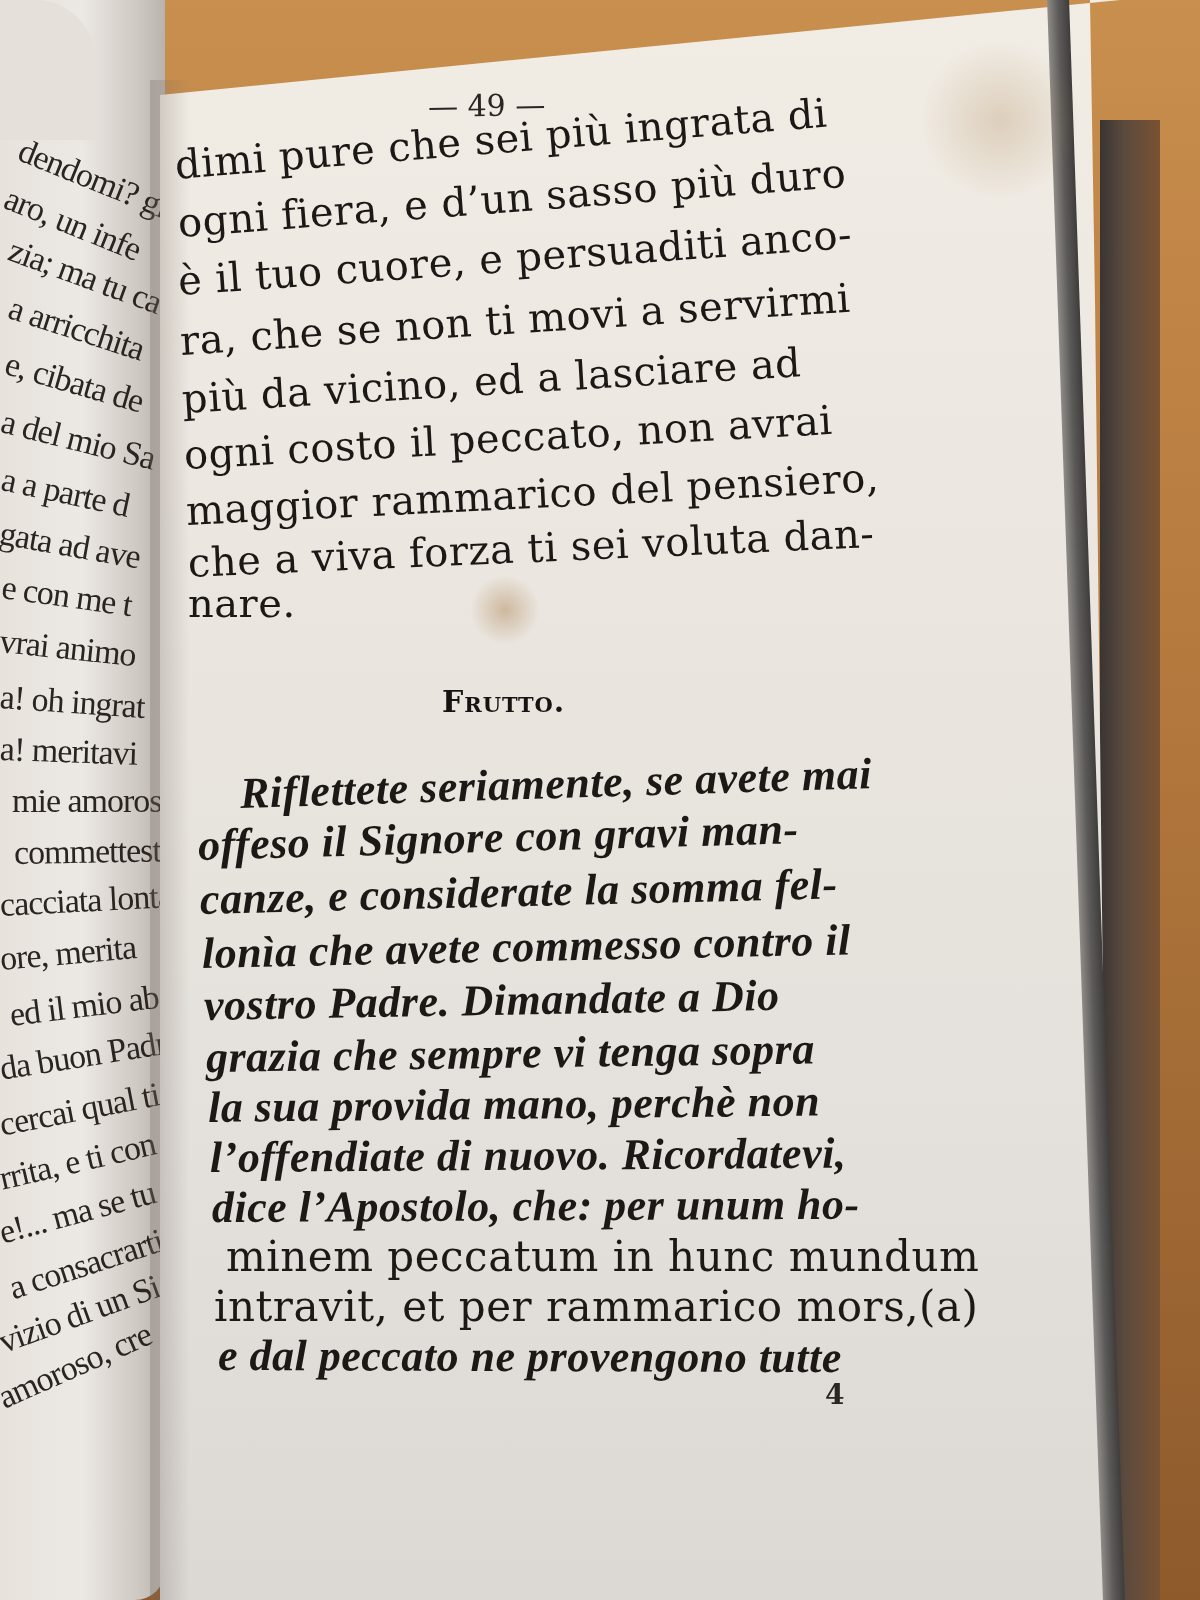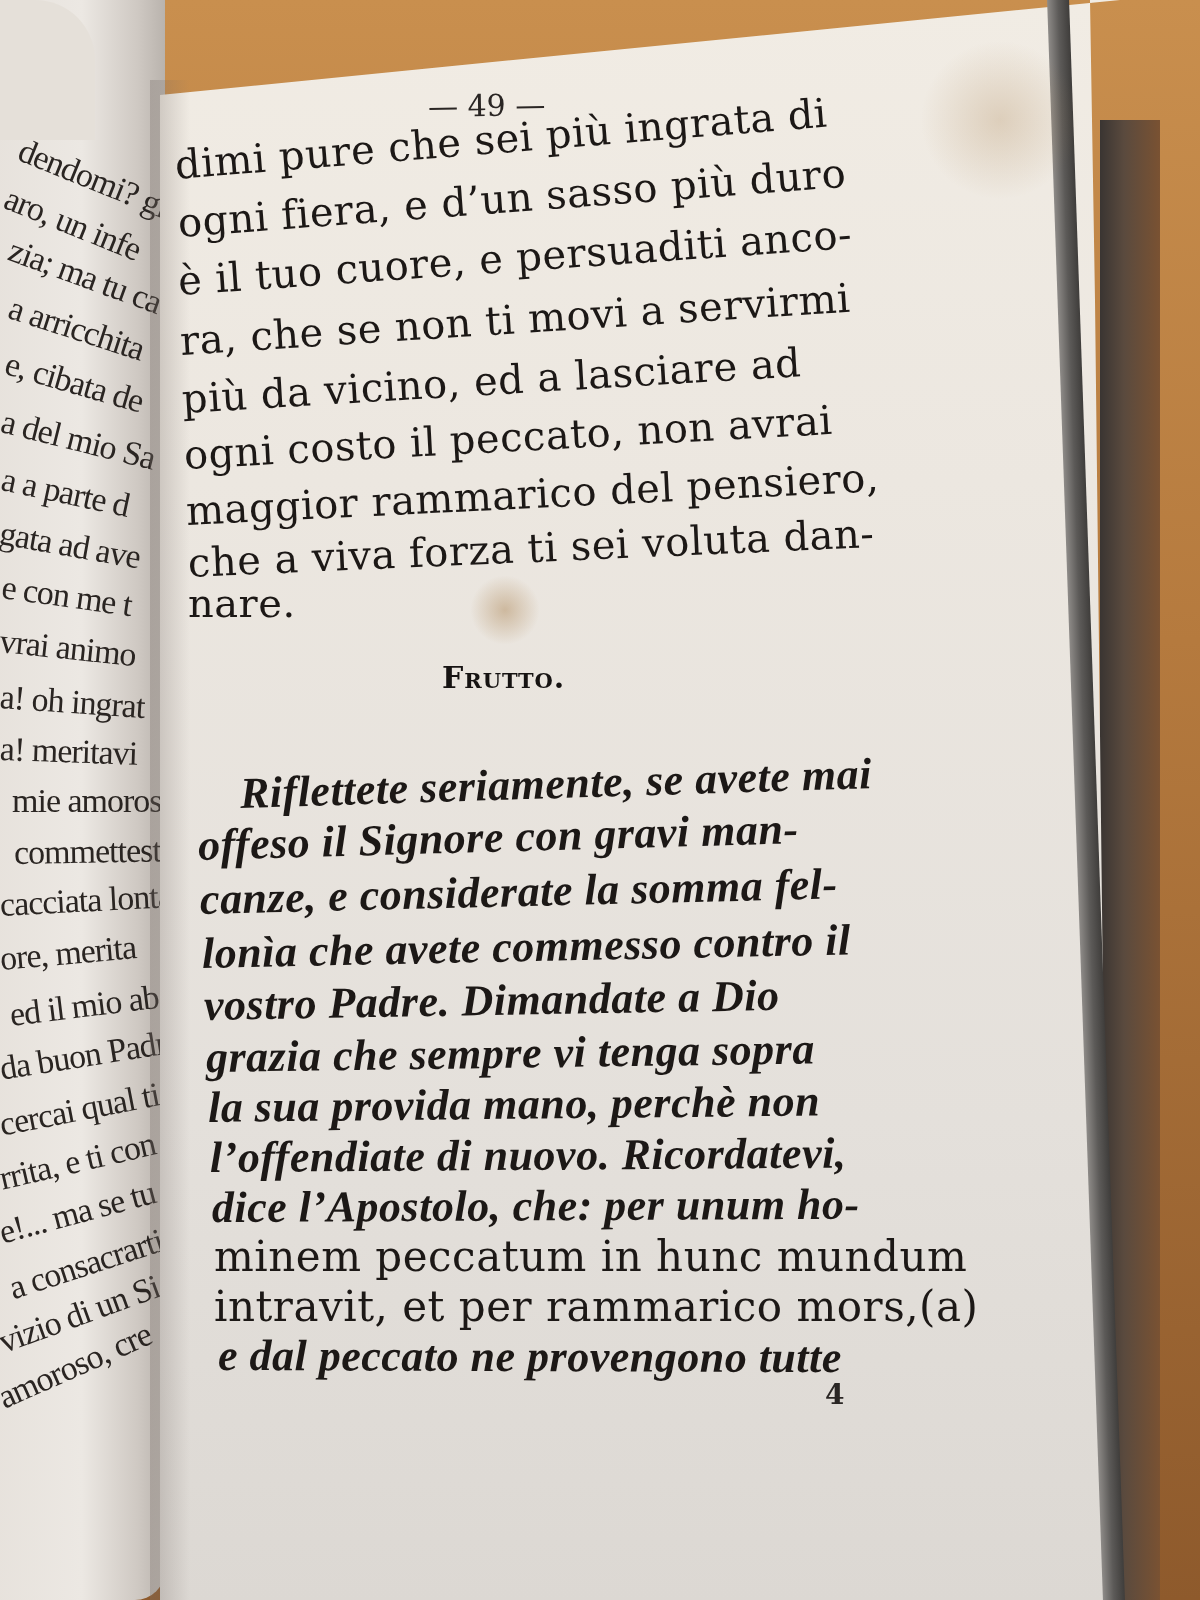--- a/index.html
+++ b/index.html
@@ -58,21 +58,21 @@
     position:absolute; white-space:nowrap; color:#1c1816;
     font-family:"DejaVu Serif", serif; font-size:40px;
     transform-origin:left center; letter-spacing:0.5px;
   }
   .it { font-style:italic; font-family:"Liberation Serif", serif; font-weight:bold; font-size:44px; }
   .header-num {
     position:absolute; left:428px; top:88px; font-size:30px; color:#2a2624;
     font-family:"DejaVu Serif", serif; transform:rotate(-1deg);
   }
   .section-title {
-    position:absolute; left:442px; top:660px; font-size:30px; color:#161312;
+    position:absolute; left:442px; top:684px; font-size:30px; color:#161312;
     font-family:"DejaVu Serif", serif; font-weight:bold; letter-spacing:1px;
     font-variant: small-caps;
   }
   .signature {
     position:absolute; left:825px; top:1378px; font-size:28px; font-weight:bold;
     color:#2a2624; font-family:"DejaVu Serif", serif;
   }
 </style>
 </head>
 <body>
@@ -134,18 +134,18 @@
 
   <div class="line it" style="left:240px;top:768px;transform:rotate(-1.8deg);">Riflettete seriamente, se avete mai</div>
   <div class="line it" style="left:198px;top:820px;transform:rotate(-1.6deg);">offeso il Signore con gravi man-</div>
   <div class="line it" style="left:200px;top:874px;transform:rotate(-1.4deg);">canze, e considerate la somma fel-</div>
   <div class="line it" style="left:202px;top:928px;transform:rotate(-1.2deg);">lonìa che avete commesso contro il</div>
   <div class="line it" style="left:204px;top:980px;transform:rotate(-1deg);">vostro Padre. Dimandate a Dio</div>
   <div class="line it" style="left:206px;top:1032px;transform:rotate(-0.8deg);">grazia che sempre vi tenga sopra</div>
   <div class="line it" style="left:208px;top:1082px;transform:rotate(-0.6deg);">la sua provida mano, perchè non</div>
   <div class="line it" style="left:210px;top:1132px;transform:rotate(-0.4deg);">l’offendiate di nuovo. Ricordatevi,</div>
   <div class="line it" style="left:212px;top:1182px;transform:rotate(-0.3deg);">dice l’Apostolo, che: per unum ho-</div>
-  <div class="line" style="left:214px;top:1232px;font-size:42px;">minem peccatum in hunc mundum</div>
+  <div class="line" style="left:226px;top:1232px;font-size:42px;">minem peccatum in hunc mundum</div>
   <div class="line" style="left:214px;top:1282px;font-size:42px;">intravit, et per rammarico mors,(a)</div>
   <div class="line it" style="left:218px;top:1330px;transform:rotate(0.2deg);">e dal peccato ne provengono tutte</div>
 
   <div class="signature">4</div>
 </div>
 
 </body></html>

